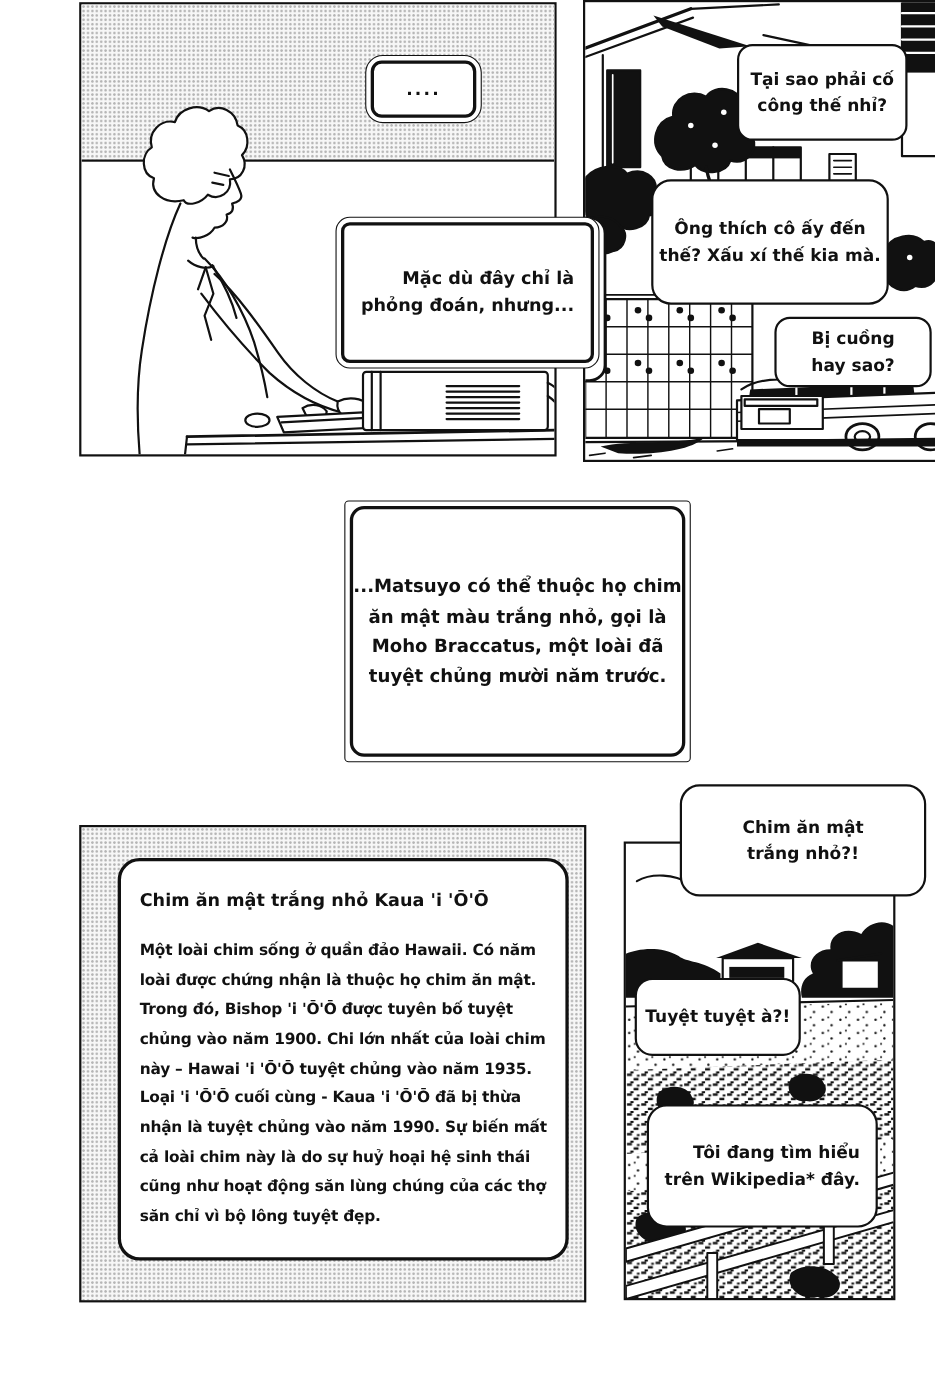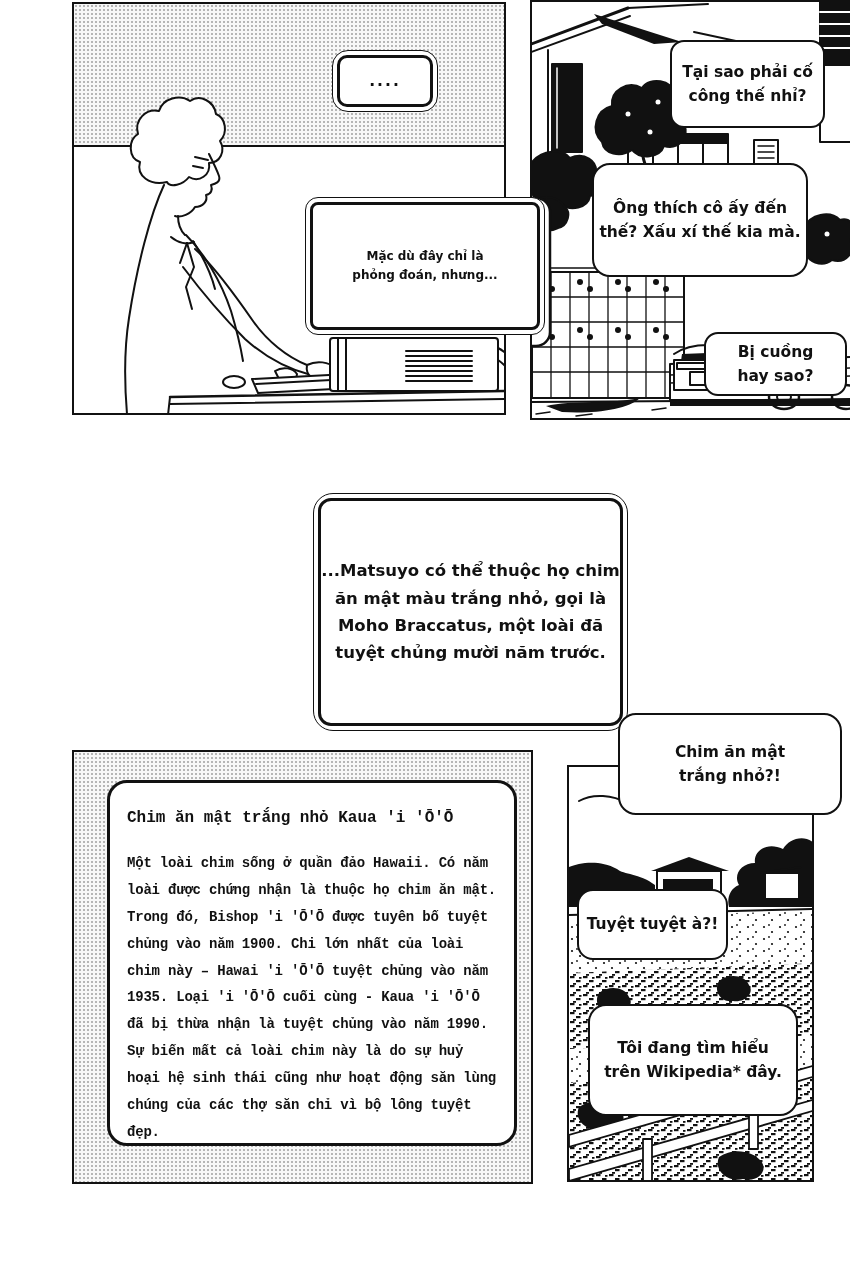--- a/index.html
+++ b/index.html
@@ -1,20 +1,20 @@
 <!DOCTYPE html>
 <html><head>
 <meta charset="utf-8">
 <style>
   html,body{margin:0;padding:0;background:#ffffff;}
   .page{
     position:relative;width:850px;height:1266px;background:#ffffff;
     overflow:hidden;font-family:"DejaVu Sans","Liberation Sans",sans-serif;color:#111;
   }
-  .panel{position:absolute;border:2.5px solid #111;background:#fff;overflow:hidden;box-sizing:border-box;font-family:Liberation Mono, monospace;}
+  .panel{position:absolute;border:2.5px solid #111;background:#fff;overflow:hidden;box-sizing:border-box;}
   .halftone{
     background-color:#f7f7f7;
     background-image:radial-gradient(#b5b5b5 1px, transparent 1.25px);
     background-size:4px 4px;
   }
   #panel-tl{left:72px;top:2px;width:434px;height:413px;}
   #panel-tl .strip{position:absolute;left:0;top:0;width:100%;height:143px;border-bottom:2.5px solid #111;box-sizing:border-box;}
   #panel-tl svg{position:absolute;left:0;top:0;}
   #panel-tr{left:530px;top:0;width:320px;height:420px;border-right:none;}
   #panel-bl{left:72px;top:750px;width:461px;height:434px;}
@@ -31,27 +31,27 @@
     position:absolute;background:#fff;border:2.5px solid #111;border-radius:16px;
     display:flex;align-items:center;justify-content:center;text-align:center;
     box-sizing:border-box;z-index:5;
   }
   .bubble .txt{white-space:pre-line;font-weight:bold;font-size:15.5px;line-height:1.55;}
   .bubble.double{border-width:1.5px;padding:4px;}
   .bubble.double .inner{
     border:3px solid #111;border-radius:10px;width:100%;height:100%;box-sizing:border-box;
     display:flex;align-items:center;justify-content:center;
   }
-  #bubble-matsuyo{border-radius:20px;margin-top:38px;}
+  #bubble-matsuyo{border-radius:4px;}
   #bubble-matsuyo .inner{border-radius:13px;}
   #bubble-matsuyo .txt{font-size:16.5px;line-height:1.66;}
   #bubble-silence .txt{letter-spacing:2px;}
-  #bubble-monitor .txt{font-size:12px;}
-  #b1{border-radius:14px;} #b3{border-radius:14px;margin-top:44px;}
-  #b4{border-radius:18px;} #b2{border-radius:18px;justify-content:center;} #b6{border-radius:18px;}
+  #bubble-monitor .txt{font-size:16px;text-align:right;}
+  #b1{border-radius:14px;} #b3{border-radius:14px;}
+  #b4{border-radius:18px;} #b2{border-radius:18px;justify-content:center;} #b6{border-radius:18px;text-align:right;}
   svg{display:block;}
 </style>
 </head>
 <body>
 
 <div class="page">
 
   <div class="panel" id="panel-tl">
     <div class="strip halftone"></div>
     <svg width="434" height="413" viewBox="0 0 434 413">

